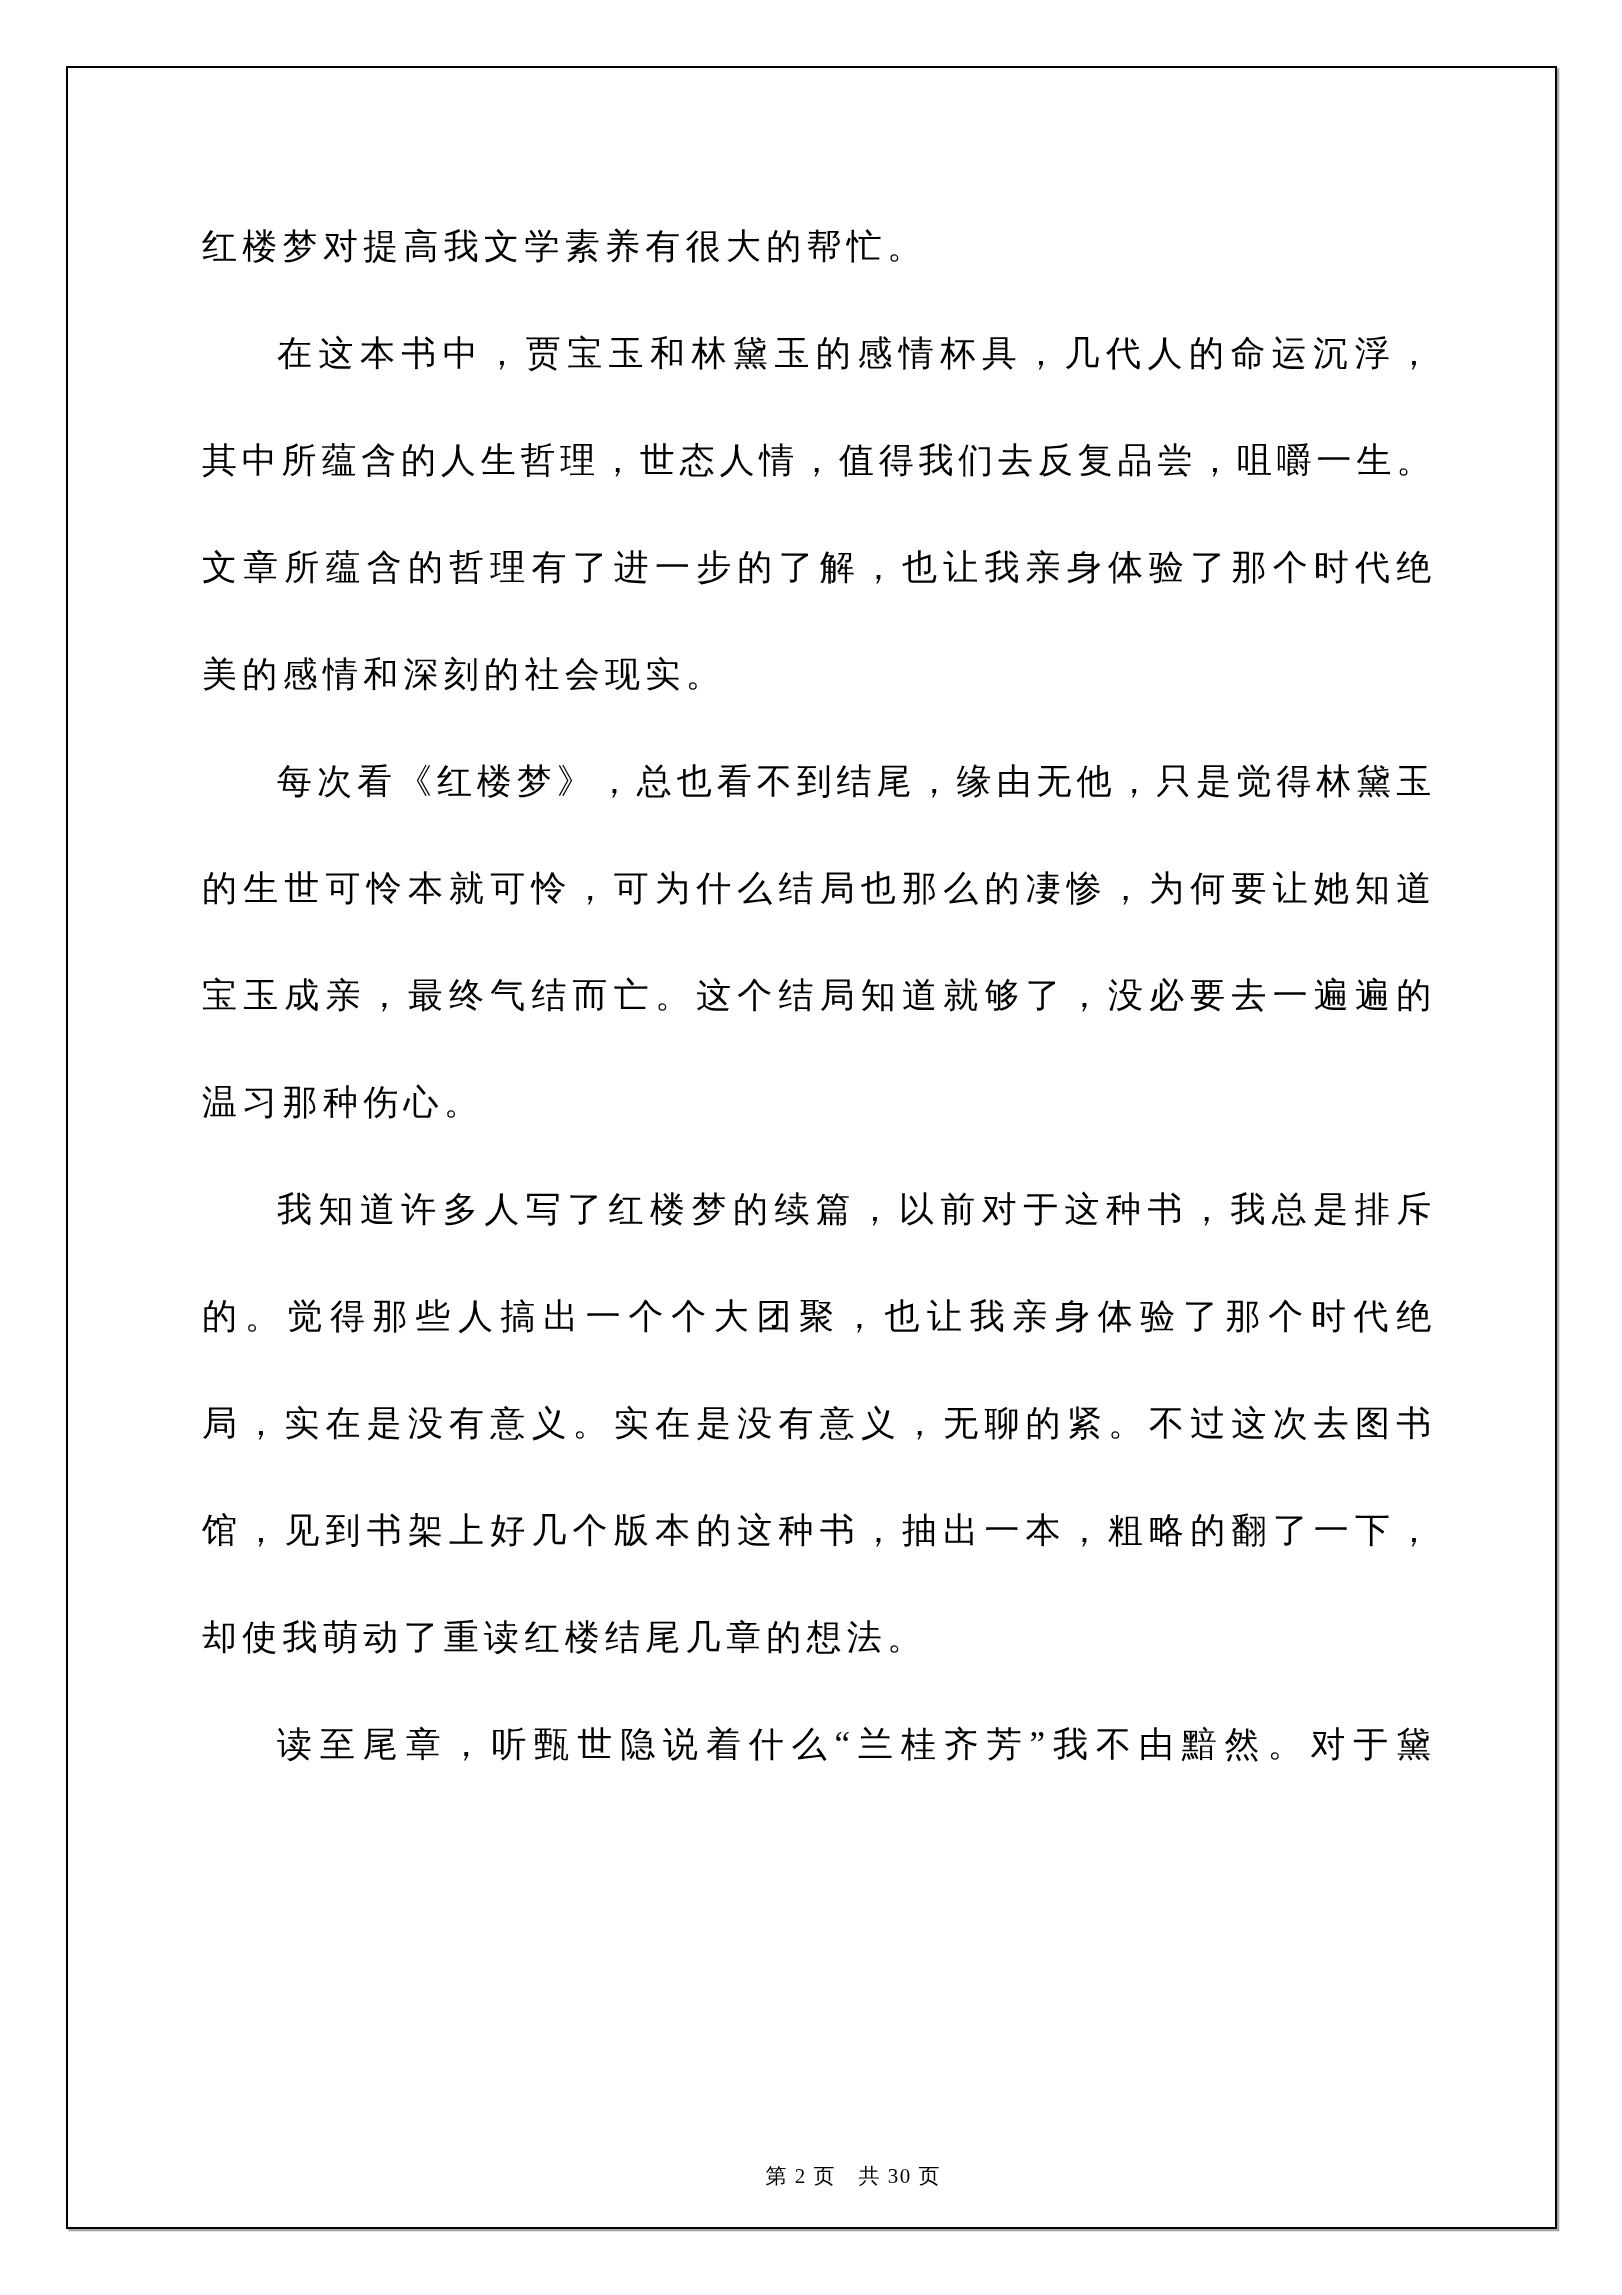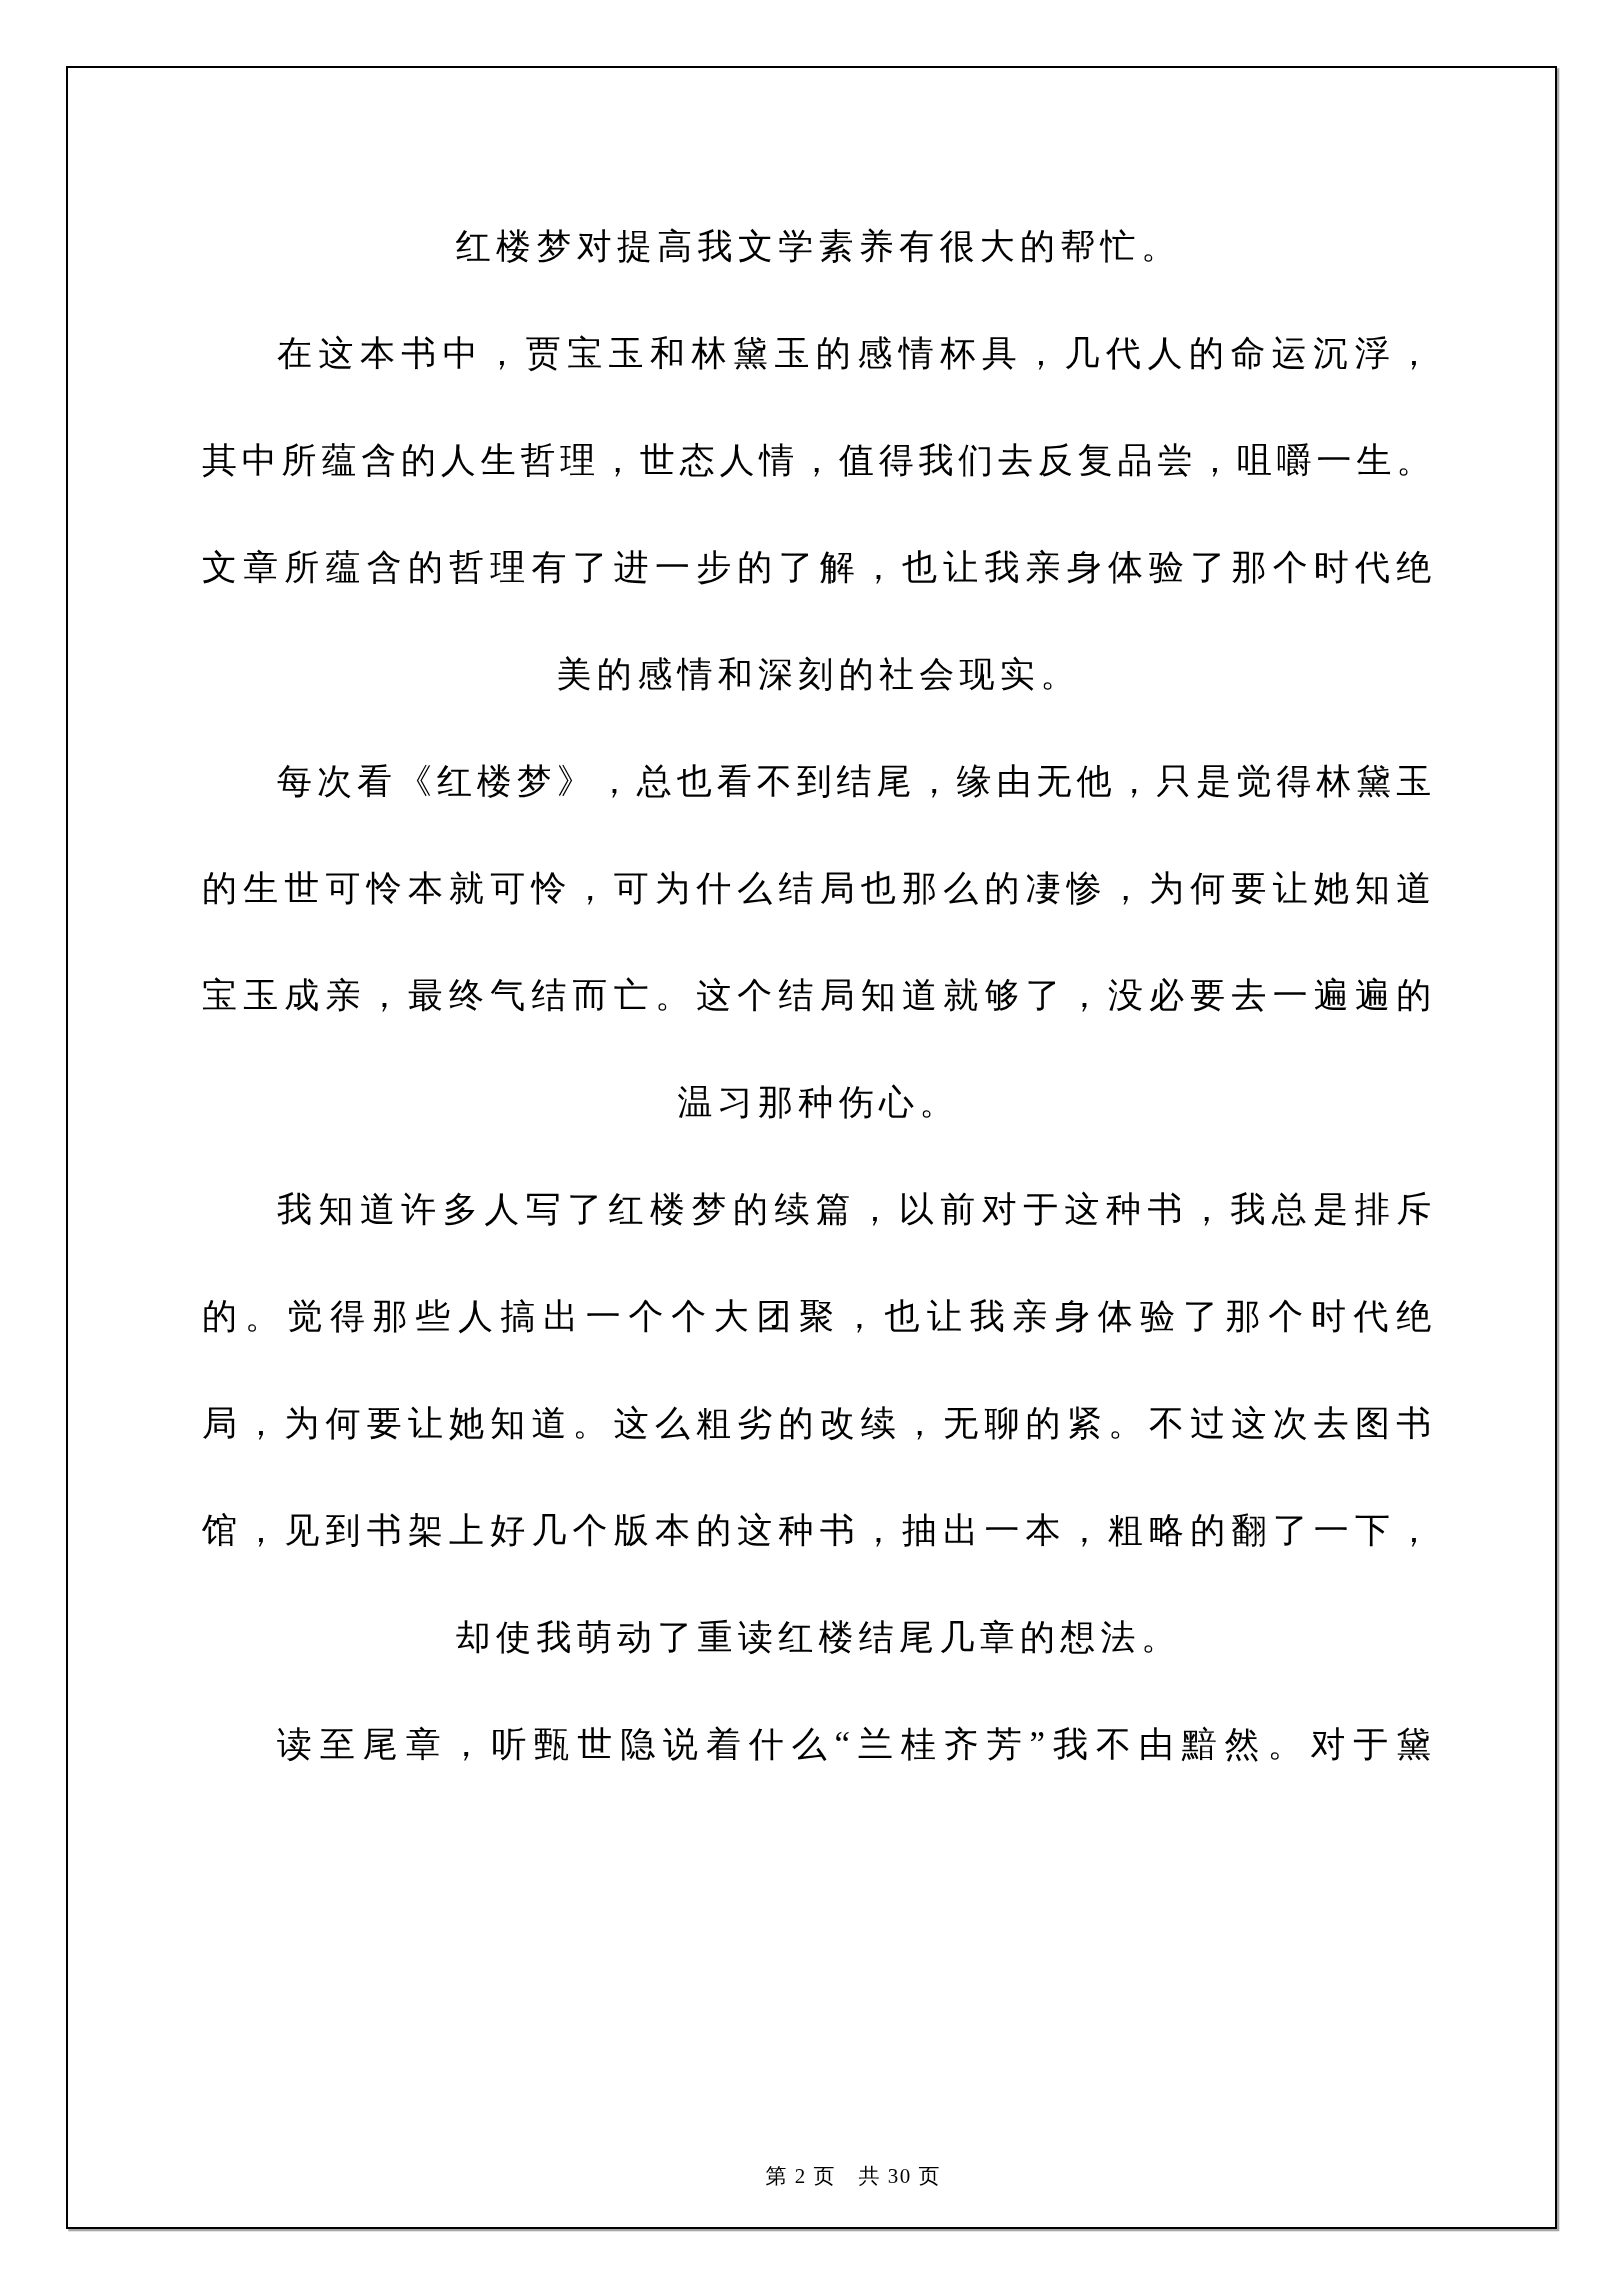--- a/index.html
+++ b/index.html
@@ -32,21 +32,21 @@
     left: 134px;
     right: 120px;
     top: 125px;
   }
   .line {
     font-size: 35px;
     line-height: 107px;
     height: 107px;
     letter-spacing: 5.3px;
     white-space: nowrap;
-    text-align: center;
+    text-align: left;
   }
   .line.justify {
     letter-spacing: 3.8px;
     text-align: justify;
     text-align-last: justify;
     text-justify: inter-character;
   }
   .line.indent {
     text-indent: 75px;
   }
@@ -73,21 +73,21 @@
         <div class="line indent justify">在这本书中，贾宝玉和林黛玉的感情杯具，几代人的命运沉浮，</div>
         <div class="line justify">其中所蕴含的人生哲理，世态人情，值得我们去反复品尝，咀嚼一生。</div>
         <div class="line justify">文章所蕴含的哲理有了进一步的了解，也让我亲身体验了那个时代绝</div>
         <div class="line">美的感情和深刻的社会现实。</div>
         <div class="line indent justify">每次看《红楼梦》，总也看不到结尾，缘由无他，只是觉得林黛玉</div>
         <div class="line justify">的生世可怜本就可怜，可为什么结局也那么的凄惨，为何要让她知道</div>
         <div class="line justify">宝玉成亲，最终气结而亡。这个结局知道就够了，没必要去一遍遍的</div>
         <div class="line">温习那种伤心。</div>
         <div class="line indent justify">我知道许多人写了红楼梦的续篇，以前对于这种书，我总是排斥</div>
         <div class="line justify">的。觉得那些人搞出一个个大团聚，也让我亲身体验了那个时代绝</div>
-        <div class="line justify">局，为何要让她知道。这么粗劣的改续，无聊的紧。不过这次去图书</div>
+        <div class="line justify">局，实在是没有意义。实在是没有意义，无聊的紧。不过这次去图书</div>
         <div class="line justify">馆，见到书架上好几个版本的这种书，抽出一本，粗略的翻了一下，</div>
         <div class="line">却使我萌动了重读红楼结尾几章的想法。</div>
         <div class="line indent justify">读至尾章，听甄世隐说着什么“兰桂齐芳”我不由黯然。对于黛</div>
       </div>
     <div class="footer">
       <span>第 2 页　共 30 页</span>
     </div>
   </div>
 </div>
 

